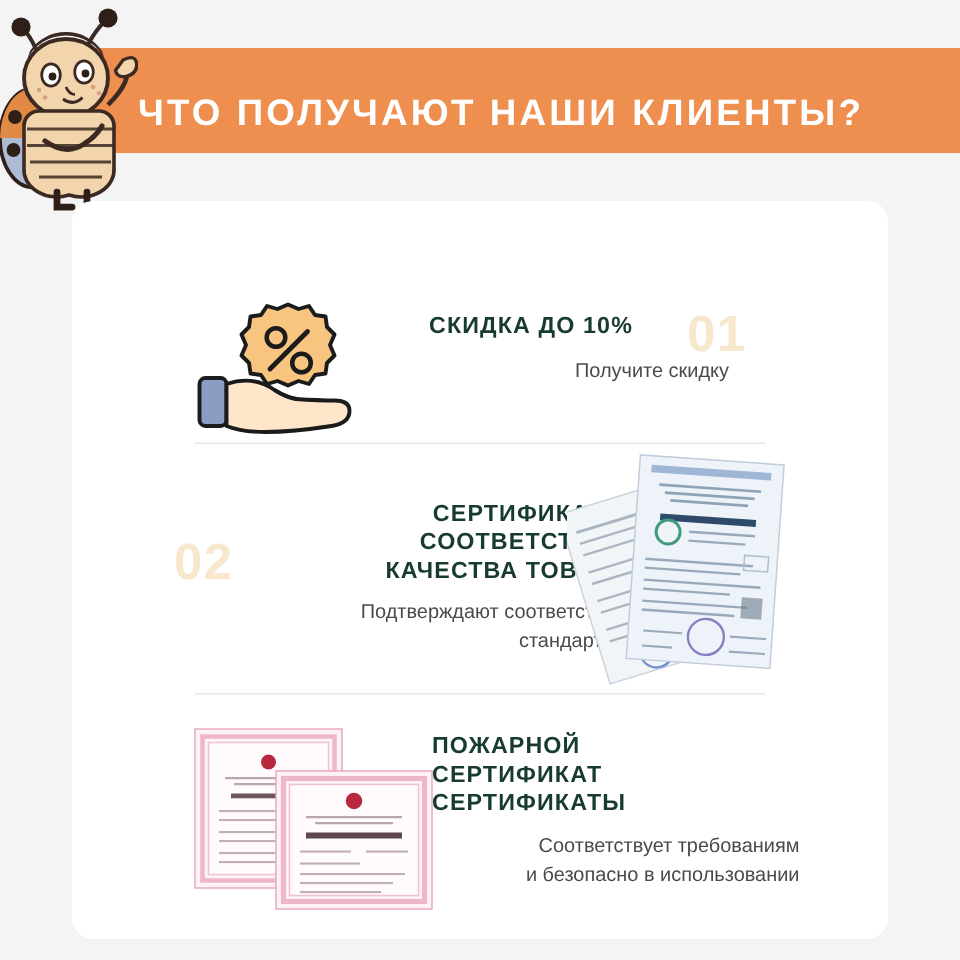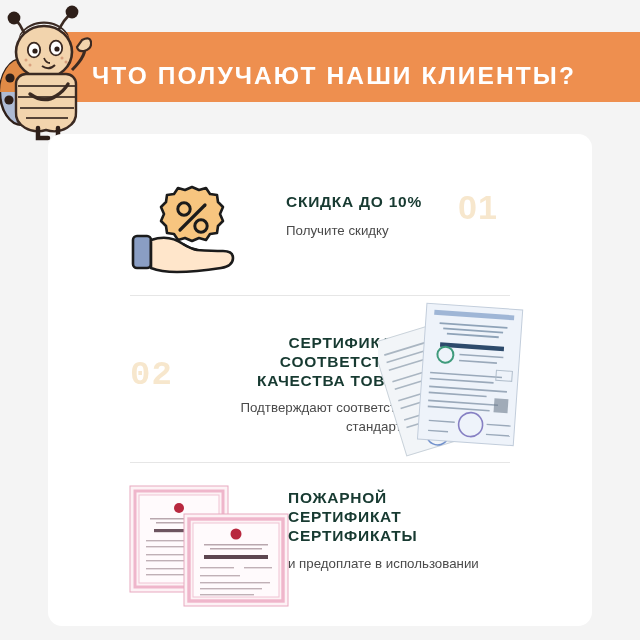--- a/index.html
+++ b/index.html
@@ -38,21 +38,21 @@
 
   .divider{
     position:absolute;left:82px;width:380px;height:1px;
     background:#e6e6e6;
   }
   .divider.d1{top:161px;}
   .divider.d2{top:328px;}
 
   
   .row{position:absolute;left:0;width:544px;}
-  .row1{top:24px;height:137px;}
+  .row1{top:40px;height:137px;}
   .row2{top:161px;height:167px;}
   .row3{top:328px;height:164px;}
 
   .big-num{
     position:absolute;
     color:#f7e7cd;
     font-weight:bold;
     font-size:34px;
     letter-spacing:1px;
     line-height:1;
@@ -64,31 +64,32 @@
     font-weight:bold;
     font-size:15.5px;
     letter-spacing:0.75px;
     line-height:19px;
   }
   .sub{
     color:#4a4a4a;
     font-size:13.3px;
     line-height:18.5px;
     font-weight:normal;
+    text-align:right;
   }
 
   
   .r1-text{position:absolute;left:238px;top:34px;width:200px;text-align:left;}
   .r1-head{margin:0 0 11px 0;}
   .r1-num{left:410px;top:32px;}
 
   
   .r2-text{position:absolute;left:120px;top:38px;width:250px;text-align:right;}
   .r2-head{margin:0 0 9px 0;}
-  .r2-num{left:82px;top:63px;font-family:Liberation Mono, monospace;}
+  .r2-num{left:68px;top:63px;}
 
   
   .r3-text{position:absolute;left:240px;top:26px;width:245px;text-align:left;}
   .r3-head{margin:0 0 10px 0;}
   .r3-num{left:404px;top:70px;}
 
   .icon-wrap{position:absolute;}
   .r1-icon{left:80px;top:24px;width:120px;height:100px;}
   .r2-icon{left:330px;top:6px;width:160px;height:158px;}
   .r3-icon{left:78px;top:18px;width:165px;height:130px;}
@@ -291,20 +292,21 @@
         </svg>
       </div>
 
       <div class="r3-text">
         <div class="head r3-head">
           <div>ПОЖАРНОЙ</div>
           <div>СЕРТИФИКАТ</div>
           <div>СЕРТИФИКАТЫ</div>
         </div>
         <div class="sub">
-          <div>и предоплате в использовании</div>
+          <div>Соответствует требованиям</div>
+          <div>и безопасно в использовании</div>
         </div>
       </div>
 
     </div>
 
   </div>
 </div>
 
 </body></html>

